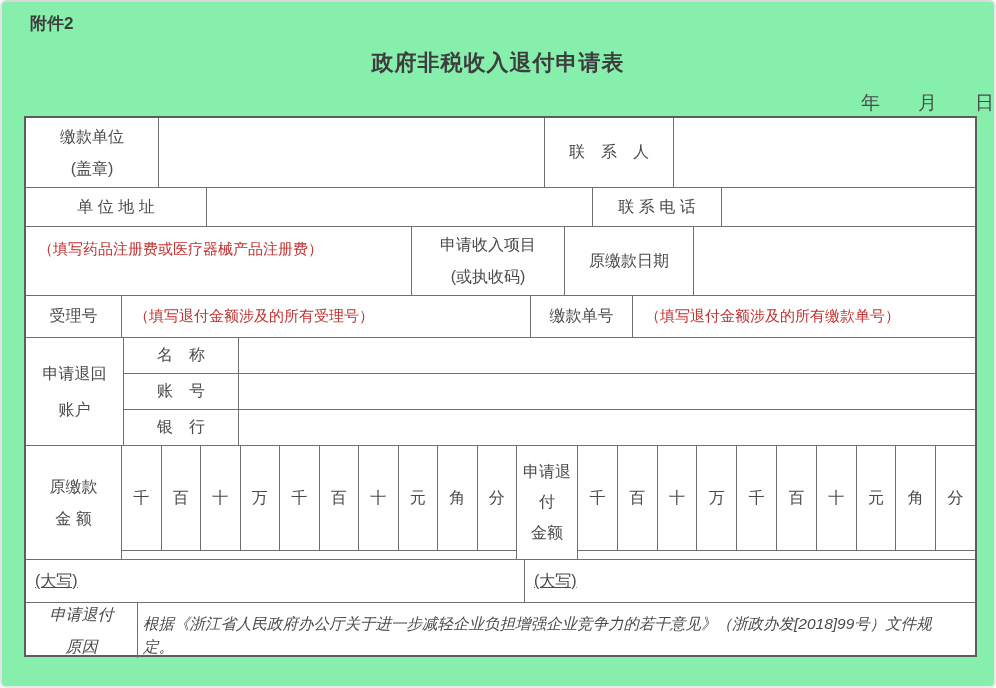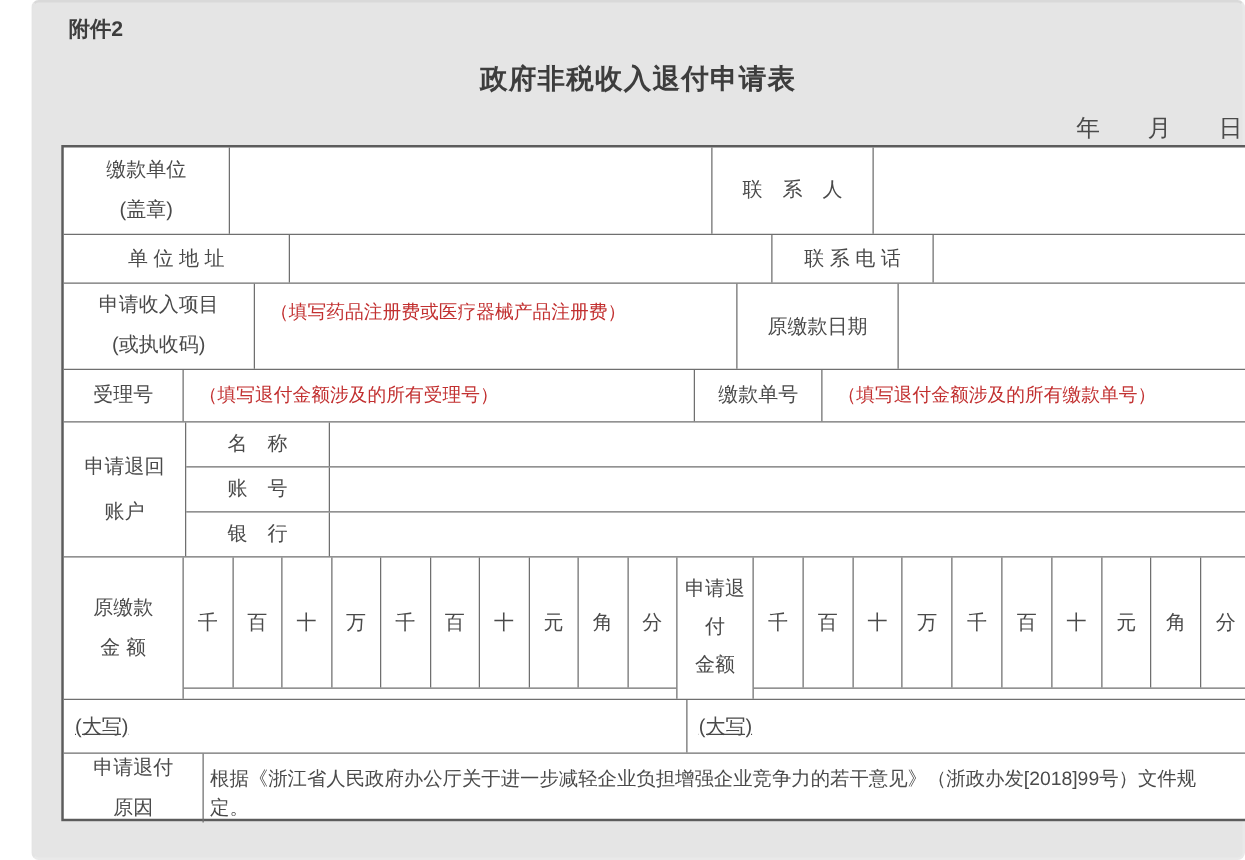--- a/index.html
+++ b/index.html
@@ -5,27 +5,26 @@
   * { box-sizing: border-box; margin: 0; padding: 0; }
   html,body { width:996px; height:688px; }
   body {
     font-family: "Liberation Sans", "DejaVu Sans", sans-serif;
     background:#ffffff;
     position:relative;
     color:#4a4a4a;
   }
   .card {
     position:absolute; inset:0;
-    background:#e5e5e5;
+    background:#86efac;
     border-top:2px solid #d9d9d9;
     border-left:2px solid #e4e4e4;
     border-right:2px solid #e9e9e9;
     border-bottom:2px solid #e9e9e9;
     border-radius:6px;
-    margin-left:25px;
   }
   .attachment {
     position:absolute; top:10px; left:28px;
     font-size:17px; font-weight:bold; color:#3d3d3d;
   }
   .title {
     position:absolute; top:46px; left:0; width:100%;
     text-align:center; font-size:22px; font-weight:bold;
     color:#3d3d3d; letter-spacing:1px;
   }
@@ -93,23 +92,23 @@
     </div>
 
     <div class="row" style="height:39px;">
       <div class="cell" style="width:181px;">单 位 地 址</div>
       <div class="cell" style="width:386px;"></div>
       <div class="cell" style="width:129px;">联 系 电 话</div>
       <div class="cell flex1"></div>
     </div>
 
     <div class="row" style="height:69px;">
+      <div class="cell hint top" style="width:386px;">（填写药品注册费或医疗器械产品注册费）</div>
       <div class="cell two-line" style="width:153px; white-space:pre-line;">申请收入项目
 (或执收码)</div>
-      <div class="cell hint top" style="width:386px;">（填写药品注册费或医疗器械产品注册费）</div>
       <div class="cell" style="width:129px;">原缴款日期</div>
       <div class="cell flex1"></div>
     </div>
 
     <div class="row" style="height:42px;">
       <div class="cell" style="width:96px;">受理号</div>
       <div class="cell hint" style="width:409px;">（填写退付金额涉及的所有受理号）</div>
       <div class="cell" style="width:102px;">缴款单号</div>
       <div class="cell flex1 hint">（填写退付金额涉及的所有缴款单号）</div>
     </div>
@@ -167,20 +166,20 @@
           <div class="dcell lastd">分</div>
         </div>
       </div>
     </div>
 
     <div class="row" style="height:43px;">
       <div class="cell words-cell" style="width:499px;">(大写)</div>
       <div class="cell flex1 words-cell">(大写)</div>
     </div>
 
-    <div class="row last" style="height:55px;">
+    <div class="row last" style="height:55px;font-style:italic;">
       <div class="cell two-line" style="width:112px; white-space:pre-line;">申请退付
 原因</div>
       <div class="cell reason-text">根据《浙江省人民政府办公厅关于进一步减轻企业负担增强企业竞争力的若干意见》（浙政办发[2018]99号）文件规定。</div>
     </div>
 
   </div>
 </div>
 
 </body></html>

